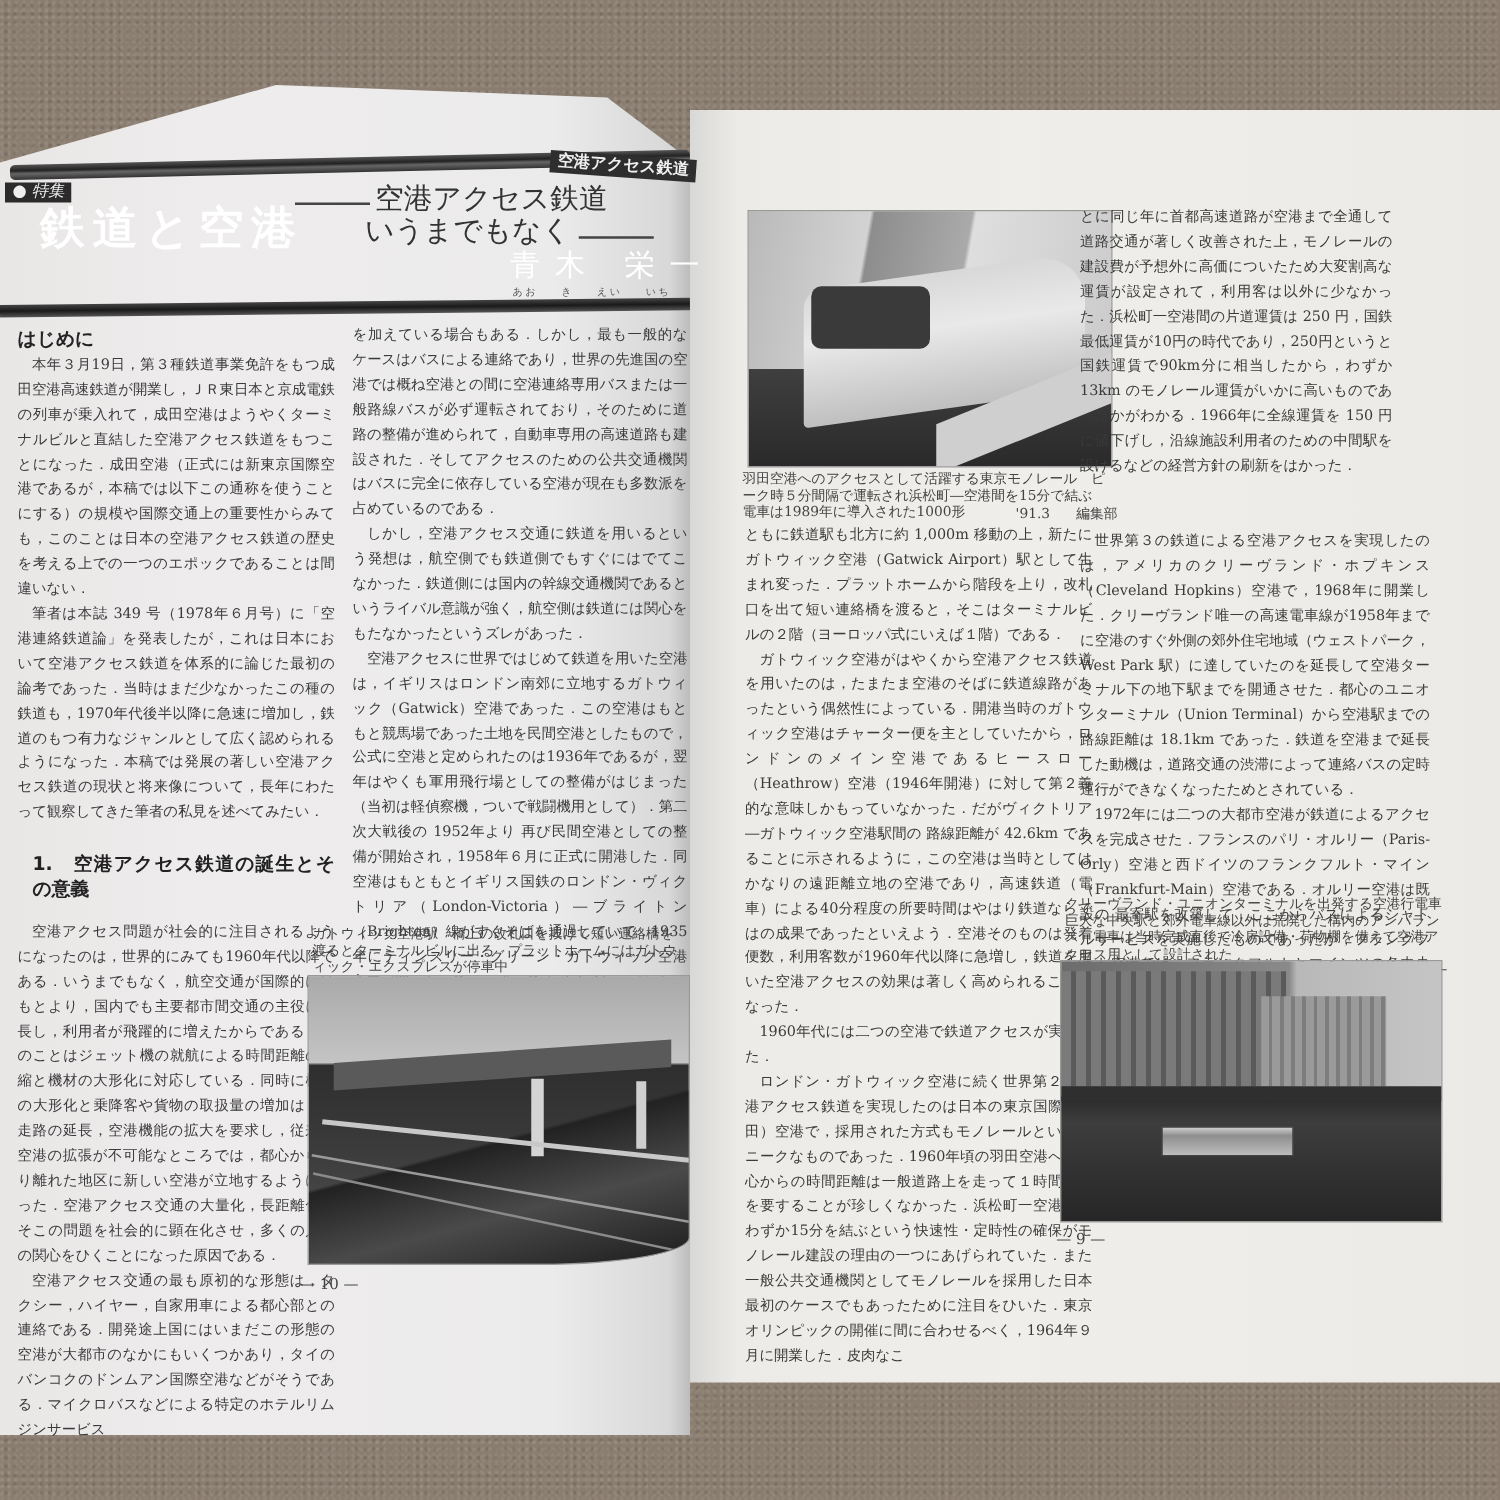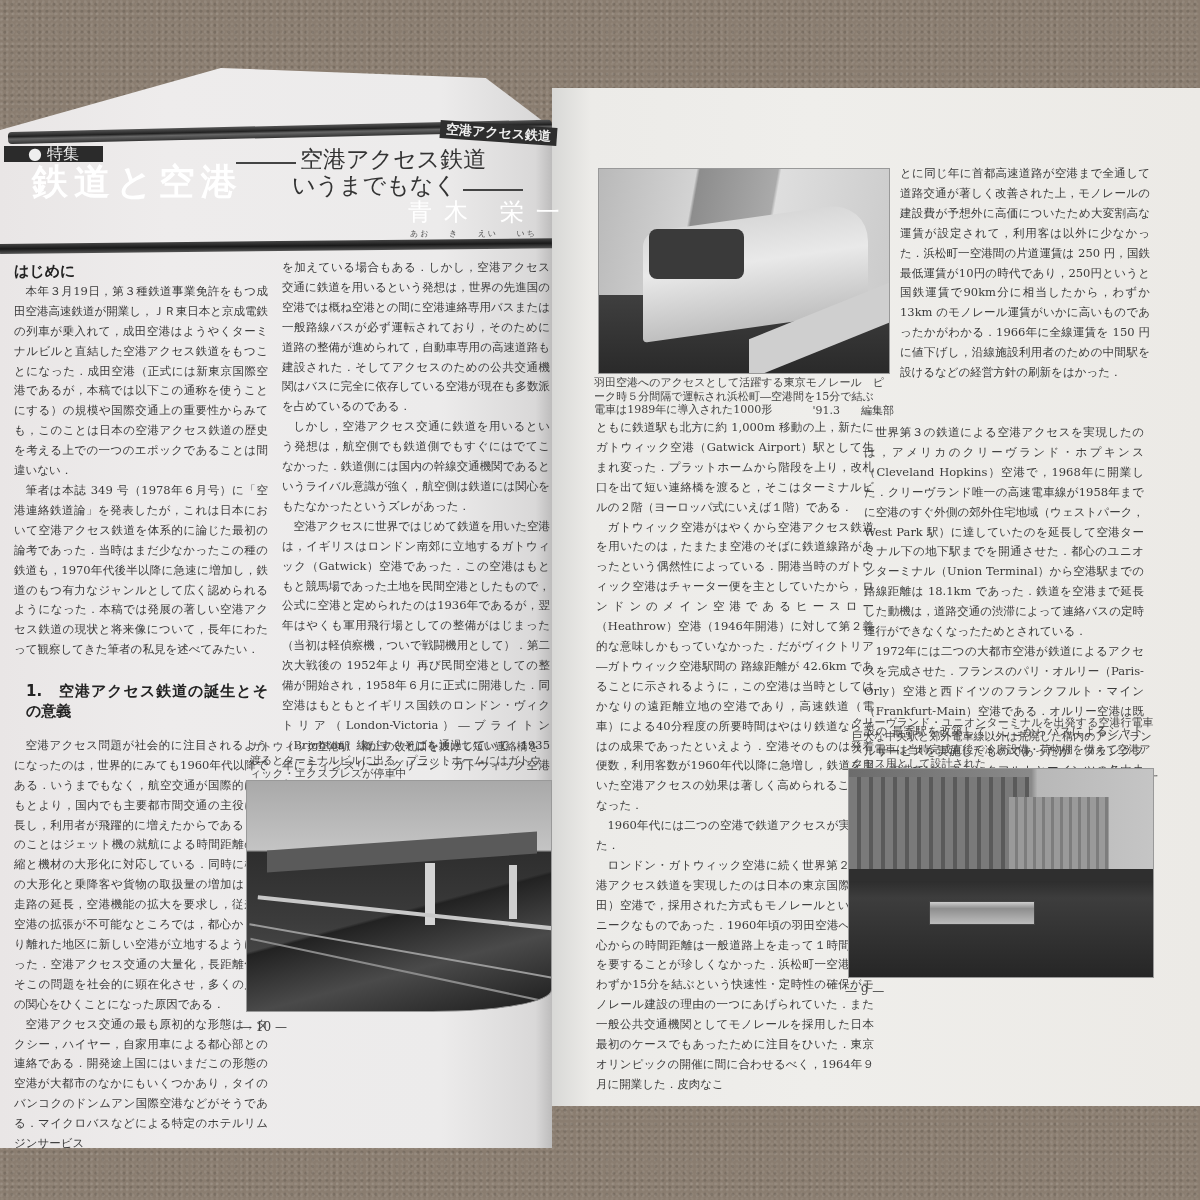--- a/index.html
+++ b/index.html
@@ -32,23 +32,23 @@
     background: linear-gradient(180deg, #555 0%, #222 40%, #666 60%, #333 100%);
     transform: rotate(-1.3deg); transform-origin: left center;
     border-radius: 4px;
   }
   .hdr-bar-bottom {
     left: 0; top: 244px; width: 552px; height: 10px;
     background: linear-gradient(180deg, #444 0%, #1a1a1a 50%, #555 100%);
     transform: rotate(-0.6deg); transform-origin: left center;
   }
   .tokushu {
-    left: 4px; top: 146px; height: 16px; padding: 0 24px;
-    background: #2b2b2b; color: #eee; font-size: 16px;
-    font-family: "DejaVu Sans", sans-serif; line-height: 16px;
+    left: 4px; top: 146px; height: 16px; padding: 0 6px;
+    background: #2b2b2b; color: #eee; font-size: 13px;
+    font-family: "DejaVu Sans", sans-serif; line-height: 16px; font-style: italic;
   }
   .series-tag {
     left: 440px; top: 124px; height: 18px; padding: 0 6px;
     background: #2e2e2e; color: #f0f0f0; font-size: 13px; line-height: 18px;
     font-family: "DejaVu Sans", sans-serif; font-weight: bold;
     transform: rotate(4deg);
   }
   .main-title {
     left: 32px; top: 158px; font-size: 36px; font-weight: bold;
     font-family: "DejaVu Sans", sans-serif; letter-spacing: 6px; color: #ffffff;
@@ -126,21 +126,21 @@
 <div class="abs col" style="left:14px; top:262px; width:254px;">
   <div class="sec-head">はじめに</div>
   <p>本年３月19日，第３種鉄道事業免許をもつ成田空港高速鉄道が開業し，ＪＲ東日本と京成電鉄の列車が乗入れて，成田空港はようやくターミナルビルと直結した空港アクセス鉄道をもつことになった．成田空港（正式には新東京国際空港であるが，本稿では以下この通称を使うことにする）の規模や国際交通上の重要性からみても，このことは日本の空港アクセス鉄道の歴史を考える上での一つのエポックであることは間違いない．</p>
   <p>筆者は本誌 349 号（1978年６月号）に「空港連絡鉄道論」を発表したが，これは日本において空港アクセス鉄道を体系的に論じた最初の論考であった．当時はまだ少なかったこの種の鉄道も，1970年代後半以降に急速に増加し，鉄道のもつ有力なジャンルとして広く認められるようになった．本稿では発展の著しい空港アクセス鉄道の現状と将来像について，長年にわたって観察してきた筆者の私見を述べてみたい．</p>
   <div class="sec-head-lg" style="margin:22px 0 14px 12px;">1.　空港アクセス鉄道の誕生とその意義</div>
   <p>空港アクセス問題が社会的に注目されるようになったのは，世界的にみても1960年代以降である．いうまでもなく，航空交通が国際的にはもとより，国内でも主要都市間交通の主役に成長し，利用者が飛躍的に増えたからである．このことはジェット機の就航による時間距離の短縮と機材の大形化に対応している．同時に機材の大形化と乗降客や貨物の取扱量の増加は，滑走路の延長，空港機能の拡大を要求し，従来の空港の拡張が不可能なところでは，都心からより離れた地区に新しい空港が立地するようになった．空港アクセス交通の大量化，長距離化こそこの問題を社会的に顕在化させ，多くの人々の関心をひくことになった原因である．</p>
   <p>空港アクセス交通の最も原初的な形態は，タクシー，ハイヤー，自家用車による都心部との連絡である．開発途上国にはいまだこの形態の空港が大都市のなかにもいくつかあり，タイのバンコクのドンムアン国際空港などがそうである．マイクロバスなどによる特定のホテルリムジンサービス</p>
 </div>
 
 <div class="abs col" style="left:282px; top:258px; width:268px;">
-  <p style="text-indent:0;">を加えている場合もある．しかし，空港アクセス交通に鉄道を用いるという発想は，世界の先進国の空港では概ね空港との間に空港連絡専用バスまたは一般路線バスが必ず運転されており，そのために道路の整備が進められて，自動車専用の高速道路も建設された．そしてアクセスのための公共交通機関はバスに完全に依存している空港が現在も多数派を占めているのである．</p>
+  <p style="text-indent:0;">を加えている場合もある．しかし，最も一般的なケースはバスによる連絡であり，世界の先進国の空港では概ね空港との間に空港連絡専用バスまたは一般路線バスが必ず運転されており，そのために道路の整備が進められて，自動車専用の高速道路も建設された．そしてアクセスのための公共交通機関はバスに完全に依存している空港が現在も多数派を占めているのである．</p>
   <p>しかし，空港アクセス交通に鉄道を用いるという発想は，航空側でも鉄道側でもすぐにはでてこなかった．鉄道側には国内の幹線交通機関であるというライバル意識が強く，航空側は鉄道には関心をもたなかったというズレがあった．</p>
   <p>空港アクセスに世界ではじめて鉄道を用いた空港は，イギリスはロンドン南郊に立地するガトウィック（Gatwick）空港であった．この空港はもともと競馬場であった土地を民間空港としたもので，公式に空港と定められたのは1936年であるが，翌年はやくも軍用飛行場としての整備がはじまった（当初は軽偵察機，ついで戦闘機用として）．第二次大戦後の 1952年より 再び民間空港としての整備が開始され，1958年６月に正式に開港した．同空港はもともとイギリス国鉄のロンドン・ヴィクトリア（London-Victoria）―ブライトン（Brighton）線がすぐそばを通過していて，1935 年にティンスリー・グリーン・ガトウィック空港入口（Tinsley Green for Gatwick Airport）という小駅があったが，新空港の整備と</p>
 </div>
 
 <div class="abs caption" style="left:250px; top:740px; width:300px;">
   <div>ガトウィック空港駅　橋上の改札口を抜けて短い連絡橋を渡るとターミナルビルに出る　プラットホームにはガトウィック・エクスプレスが停車中</div>
   <div class="credit">
     <span>'90.11</span>&nbsp;&nbsp;&nbsp;
     <span>今津直久</span>
   </div>
@@ -168,21 +168,21 @@
   </div>
 </div>
 
 <div class="abs col" style="left:596px; top:418px; width:278px;">
   <p style="text-indent:0;">ともに鉄道駅も北方に約 1,000m 移動の上，新たにガトウィック空港（Gatwick Airport）駅として生まれ変った．プラットホームから階段を上り，改札口を出て短い連絡橋を渡ると，そこはターミナルビルの２階（ヨーロッパ式にいえば１階）である．</p>
   <p>ガトウィック空港がはやくから空港アクセス鉄道を用いたのは，たまたま空港のそばに鉄道線路があったという偶然性によっている．開港当時のガトウィック空港はチャーター便を主としていたから，ロンドンのメイン空港であるヒースロー（Heathrow）空港（1946年開港）に対して第２義的な意味しかもっていなかった．だがヴィクトリア―ガトウィック空港駅間の 路線距離が 42.6km であることに示されるように，この空港は当時としてはかなりの遠距離立地の空港であり，高速鉄道（電車）による40分程度の所要時間はやはり鉄道ならではの成果であったといえよう．空港そのものは発着便数，利用客数が1960年代以降に急増し，鉄道を用いた空港アクセスの効果は著しく高められることになった．</p>
   <p>1960年代には二つの空港で鉄道アクセスが実現した．</p>
   <p>ロンドン・ガトウィック空港に続く世界第２の空港アクセス鉄道を実現したのは日本の東京国際（羽田）空港で，採用された方式もモノレールというユニークなものであった．1960年頃の羽田空港への都心からの時間距離は一般道路上を走って１時間以上を要することが珍しくなかった．浜松町一空港間をわずか15分を結ぶという快速性・定時性の確保がモノレール建設の理由の一つにあげられていた．また一般公共交通機関としてモノレールを採用した日本最初のケースでもあったために注目をひいた．東京オリンピックの開催に間に合わせるべく，1964年９月に開業した．皮肉なこ</p>
 </div>
 
-<div class="abs col" style="left:900px; top:164px; width:250px;">
+<div class="abs col" style="left:864px; top:164px; width:250px;">
   <p style="text-indent:0;">とに同じ年に首都高速道路が空港まで全通して道路交通が著しく改善された上，モノレールの建設費が予想外に高価についたため大変割高な運賃が設定されて，利用客は以外に少なかった．浜松町一空港間の片道運賃は 250 円，国鉄最低運賃が10円の時代であり，250円というと国鉄運賃で90km分に相当したから，わずか 13km のモノレール運賃がいかに高いものであったかがわかる．1966年に全線運賃を 150 円に値下げし，沿線施設利用者のための中間駅を設けるなどの経営方針の刷新をはかった．</p>
 </div>
 <div class="abs col" style="left:864px; top:423px; width:280px;">
   <p>世界第３の鉄道による空港アクセスを実現したのは，アメリカのクリーヴランド・ホプキンス（Cleveland Hopkins）空港で，1968年に開業した．クリーヴランド唯一の高速電車線が1958年までに空港のすぐ外側の郊外住宅地域（ウェストパーク，West Park 駅）に達していたのを延長して空港ターミナル下の地下駅までを開通させた．都心のユニオンターミナル（Union Terminal）から空港駅までの路線距離は 18.1km であった．鉄道を空港まで延長した動機は，道路交通の渋滞によって連絡バスの定時運行ができなくなったためとされている．</p>
   <p>1972年には二つの大都市空港が鉄道によるアクセスを完成させた．フランスのパリ・オルリー（Paris-Orly）空港と西ドイツのフランクフルト・マイン（Frankfurt-Main）空港である．オルリー空港は既設の 最寄駅を改築して，ここからバスによるシャトルサービスを実施したものであったが，フランクフルト空港では，フランクフルトとマインツの各中央駅を結ぶ幹線鉄道の一部に迂</p>
 </div>
 
 <div class="abs caption" style="left:852px; top:716px; width:306px;">
   <div>クリーヴランド・ユニオンターミナルを出発する空港行電車　巨大な中央駅と郊外電車線以外は荒廃した構内のアンバランス　電車は当時完成直後で冷房設備・荷物棚を備えて空港アクセス用として設計された</div>
   <div class="credit">

